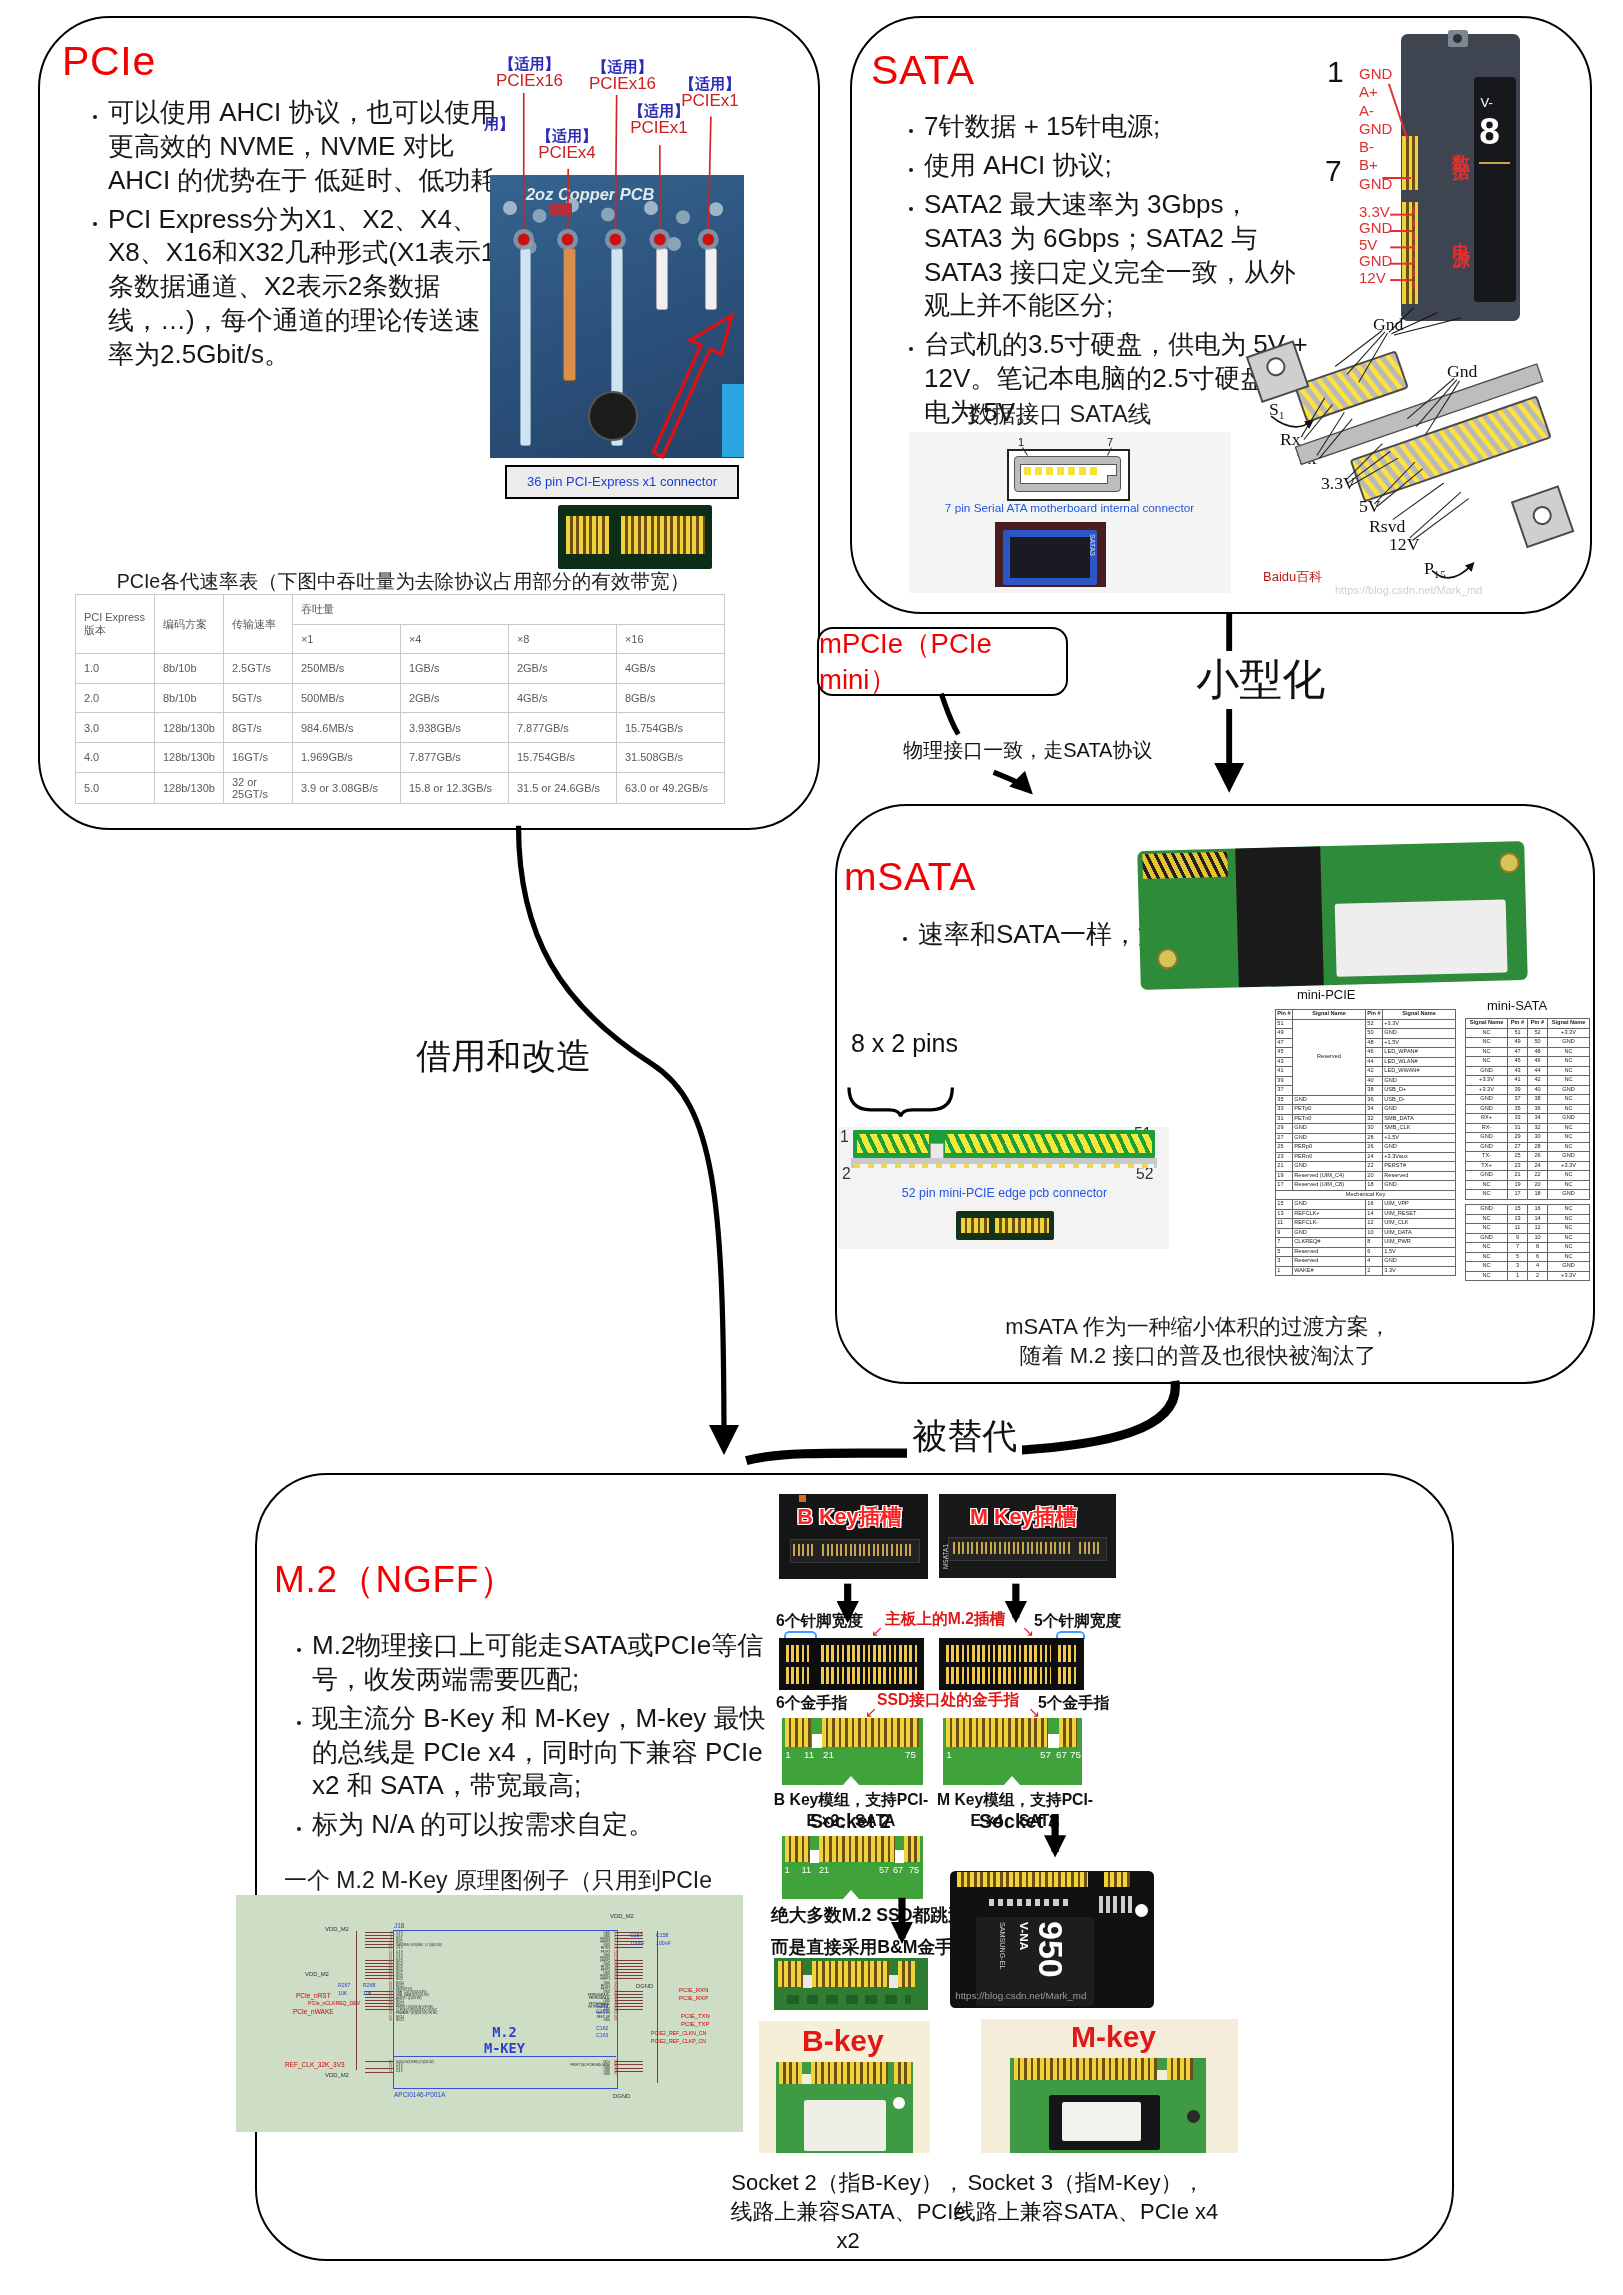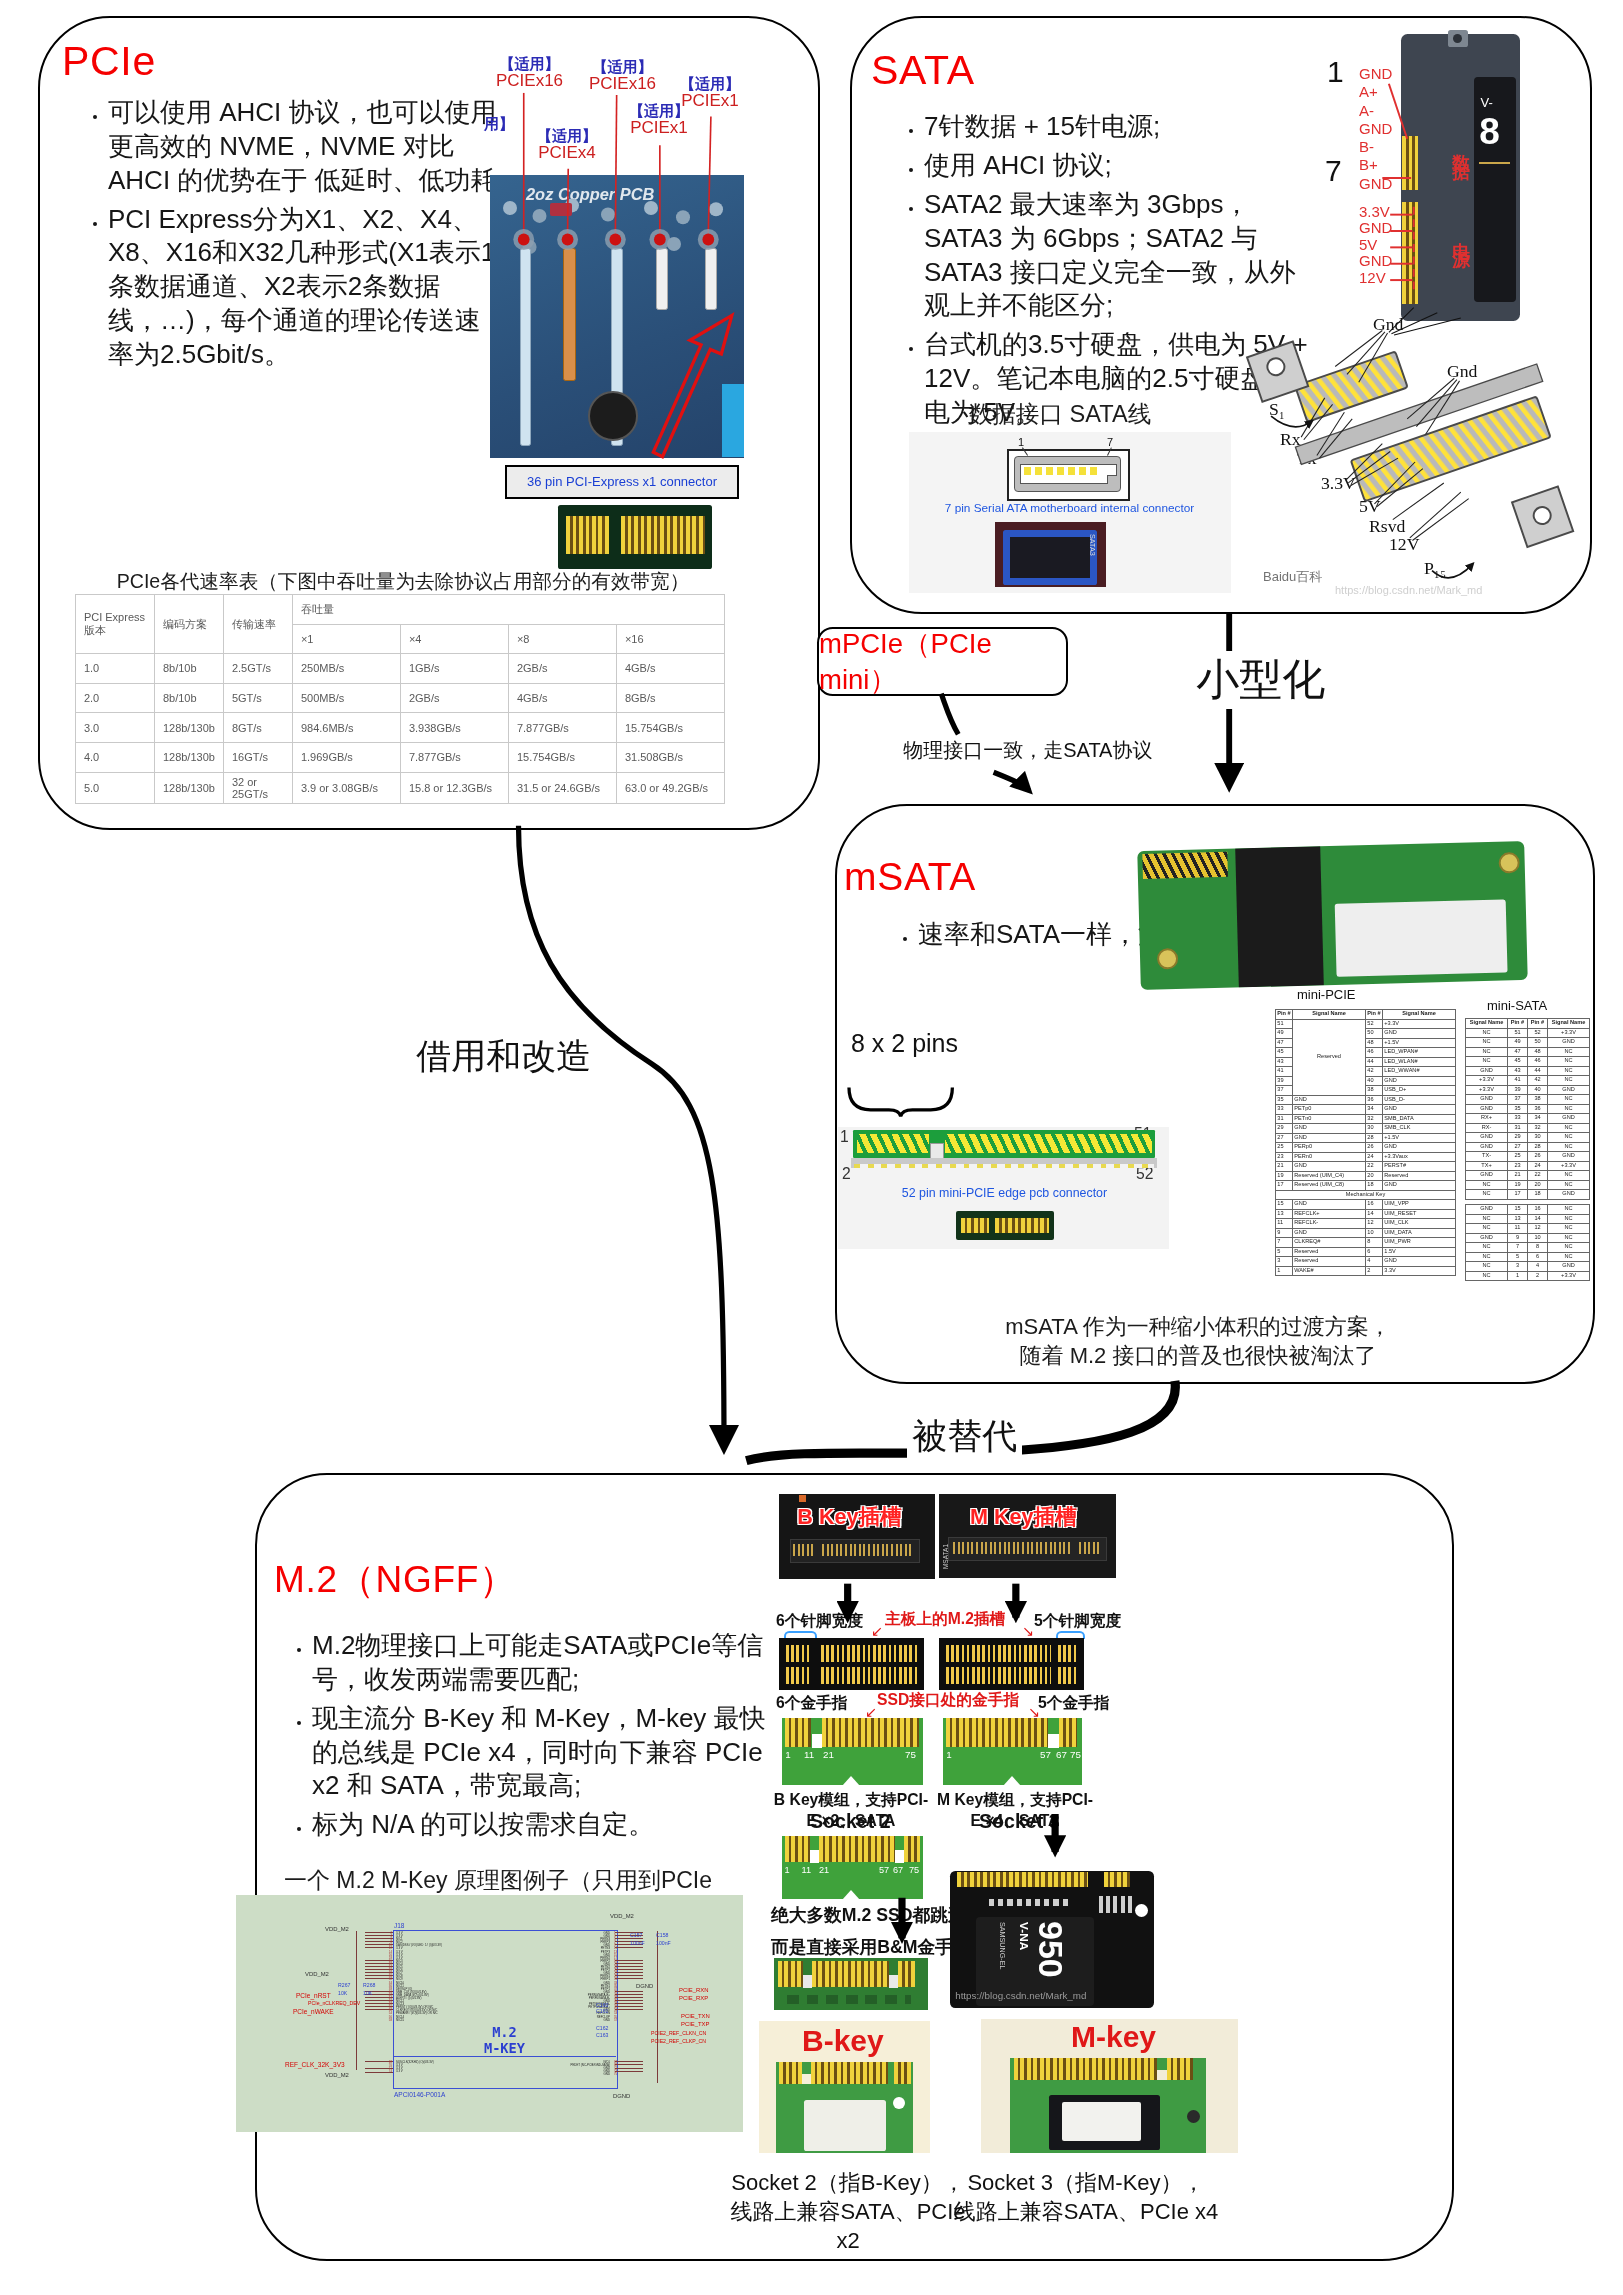--- a/index.html
+++ b/index.html
@@ -244,21 +244,21 @@
   <div class="abs serif" style="left:1373px;top:314px;font-size:17.7px;">Gnd</div>
   <div class="abs serif" style="left:1447px;top:361px;font-size:17.7px;">Gnd</div>
   <div class="abs serif" style="left:1269px;top:399px;font-size:17.7px;">S₁</div>
   <div class="abs serif" style="left:1280px;top:429px;font-size:17.7px;text-align:center;">Rx</div>
   <div class="abs serif" style="left:1297px;top:448px;font-size:17.7px;">Tx</div>
   <div class="abs serif" style="left:1321px;top:473px;font-size:17.7px;">3.3V</div>
   <div class="abs serif" style="left:1359px;top:496px;font-size:17.7px;">5V</div>
   <div class="abs serif" style="left:1369px;top:516px;font-size:17.7px;">Rsvd</div>
   <div class="abs serif" style="left:1389px;top:534px;font-size:17.7px;">12V</div>
   <div class="abs serif" style="left:1424px;top:558px;font-size:17.7px;">P₁₅</div>
-  <div class="abs" style="left:1263px;top:568px;font-size:13px;color:#737373;">Baidu百科</div>
+  <div class="abs" style="left:1263px;top:568px;font-size:13px;color:#b91c1c;">Baidu百科</div>
   <div class="abs" style="left:1335px;top:584px;font-size:11px;color:#cfcfcf;">https://blog.csdn.net/Mark_md</div>
 
   <div class="abs" style="left:817px;top:627px;width:247px;height:65px;border:2.6px solid #000;border-radius:15.7px;background:#fff;">
     <div class="abs" style="left:0;top:0;width:100%;height:100%;display:flex;align-items:center;justify-content:center;color:#f50000;font-size:27.5px;">mPCIe（PCIe mini）</div>
   </div>
 
   <div class="box" style="left:835px;top:804px;width:756px;height:576px;"></div>
   <div class="rtitle" style="left:844px;top:855px;font-size:39px;">mSATA</div>
   <ul class="bullets" style="left:889px;top:918px;width:380px;">
       <li>速率和SATA一样，没变;</li>
@@ -968,21 +968,21 @@
   <div class="schred" style="left:293px;top:2008px;font-size:6.5px;">PCIe_nWAKE</div>
   <div class="schred" style="left:308px;top:2000px;font-size:5.2px;">PCIe_nCLKREQ_DEV</div>
   <div class="schred" style="left:285px;top:2061px;font-size:6.5px;">REF_CLK_32K_3V3</div>
   <div class="schred" style="left:679px;top:1987px;">PCIE_RXN</div>
   <div class="schred" style="left:679px;top:1995px;">PCIE_RXP</div>
   <div class="schred" style="left:681px;top:2013px;">PCIE_TXN</div>
   <div class="schred" style="left:681px;top:2021px;">PCIE_TXP</div>
   <div class="schred" style="left:651px;top:2030px;font-size:5.2px;">PCIE2_REF_CLKN_CN</div>
   <div class="schred" style="left:651px;top:2038px;font-size:5.2px;">PCIE2_REF_CLKP_CN</div>
 
-  <div class="abs" style="left:779px;top:1494px;width:149px;height:85px;background:#151515;overflow:hidden;padding-left:7px;">
+  <div class="abs" style="left:779px;top:1494px;width:149px;height:85px;background:#151515;overflow:hidden;">
     <div class="abs slotcap" style="left:18.3px;top:7.9px;">B Key插槽</div>
     <div class="abs" style="left:10.5px;top:45px;width:128px;height:22px;background:#222;border:1.3px solid #3a3a3a;">
       <div class="abs" style="left:2.6px;top:3.9px;width:21px;height:11.8px;background:repeating-linear-gradient(90deg,#caa64a 0 2px,#222 2px 4.6px);"></div>
       <div class="abs" style="left:31px;top:3.9px;width:92px;height:11.8px;background:repeating-linear-gradient(90deg,#caa64a 0 2px,#222 2px 4.6px);"></div>
     </div>
     <div class="abs" style="left:19.6px;top:1.3px;width:7.9px;height:6.5px;background:#d96a2a;"></div>
   </div>
   <div class="abs" style="left:939px;top:1494px;width:177px;height:84px;background:#181818;overflow:hidden;">
     <div class="abs slotcap" style="left:31px;top:7.9px;">M Key插槽</div>
     <div class="abs" style="left:9.2px;top:43px;width:157px;height:22px;background:#242424;border:1.3px solid #3a3a3a;">

